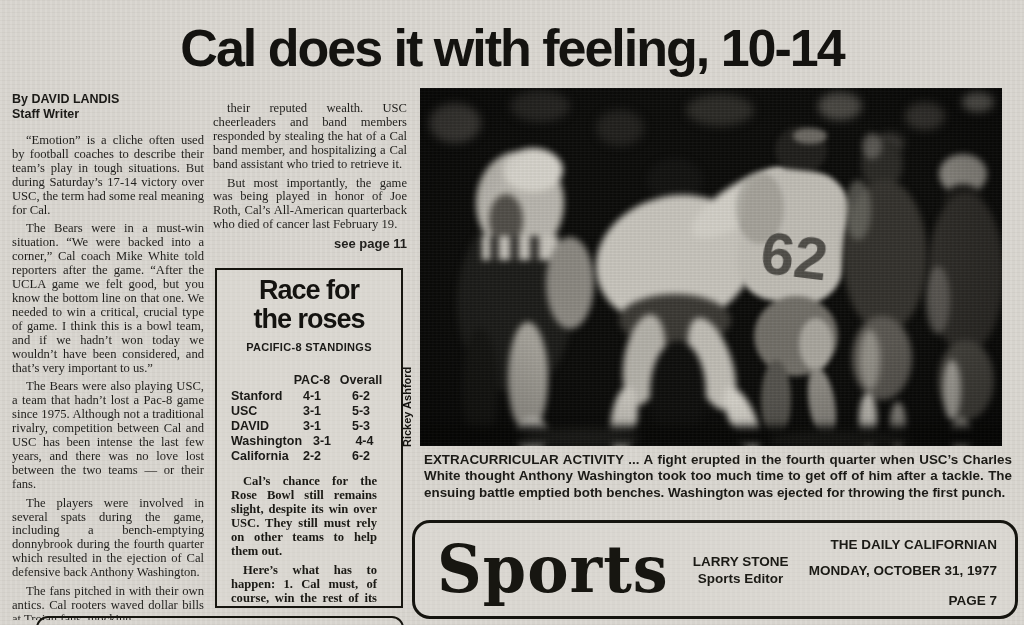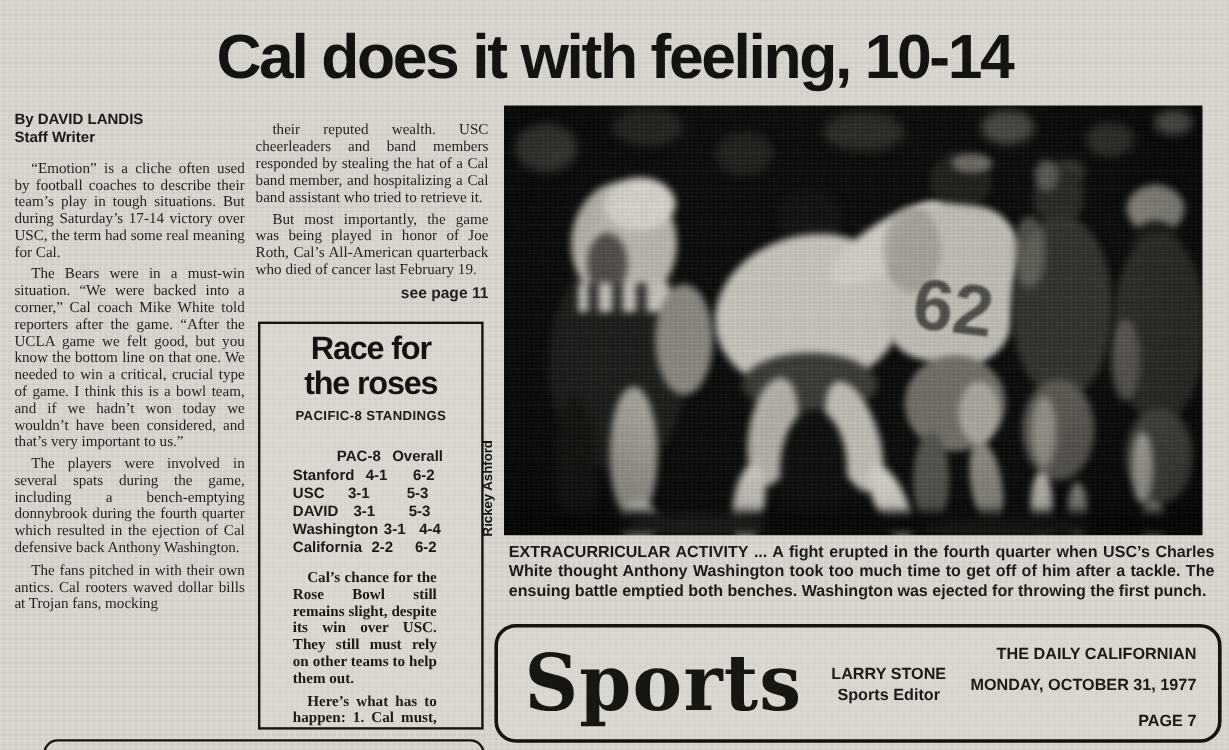--- a/index.html
+++ b/index.html
@@ -27,21 +27,21 @@
   .col{position:absolute;text-align:justify;font-size:12.6px;line-height:13.9px;color:#201f1c;}
   .col p{margin:0 0 5px 0;text-indent:14px;}
   .col1{left:12px;top:92px;width:192px;height:528px;overflow:hidden;}
   .col1 .byline{margin-bottom:12px;}
   .col2{left:213px;top:102px;width:194px;}
   .jump{font-family:"Liberation Sans", sans-serif;font-weight:700;font-size:13px;text-align:right;margin-top:2px;}
   
   .standings{
     position:absolute;left:215px;top:268px;width:188px;height:340px;
     border:2px solid #16150f;background:rgba(222,219,213,0.4);
-    box-sizing:border-box;padding:6px 27px;overflow:hidden;
+    box-sizing:border-box;padding:6px 14px;overflow:hidden;
   }
   .standings .title{
     font-family:"Liberation Sans", sans-serif;font-weight:700;
     font-size:27px;line-height:29px;text-align:center;letter-spacing:-1px;color:#141310;
   }
   .standings .subtitle{
     font-family:"Liberation Sans", sans-serif;font-weight:700;
     font-size:11px;text-align:center;margin-top:7px;letter-spacing:0.3px;
   }
   .stTable{margin-top:20px;font-family:"Liberation Sans", sans-serif;font-weight:700;font-size:12.5px;}
@@ -118,20 +118,21 @@
   <div class="headline">Cal does it with feeling, 10-14</div>
 
   <div class="col col1">
     <div class="byline">
       <div>By DAVID LANDIS</div>
       <div>Staff Writer</div>
     </div>
 
   <p>“Emotion” is a cliche often used by football coaches to describe their team’s play in tough situations. But during Saturday’s 17-14 victory over USC, the term had some real meaning for Cal.</p>
       <p>The Bears were in a must-win situation. “We were backed into a corner,” Cal coach Mike White told reporters after the game. “After the UCLA game we felt good, but you know the bottom line on that one. We needed to win a critical, crucial type of game. I think this is a bowl team, and if we hadn’t won today we wouldn’t have been considered, and that’s very important to us.”</p>
+      <p>The Bears were also playing USC, a team that hadn’t lost a Pac-8 game since 1975. Although not a traditional rivalry, competition between Cal and USC has been intense the last few years, and there was no love lost between the two teams — or their fans.</p>
       <p>The players were involved in several spats during the game, including a bench-emptying donnybrook during the fourth quarter which resulted in the ejection of Cal defensive back Anthony Washington.</p>
       <p>The fans pitched in with their own antics. Cal rooters waved dollar bills at Trojan fans, mocking</p>
     </div>
 
   <div class="col col2">
     <div>
 
     <p>their reputed wealth. USC cheerleaders and band members responded by stealing the hat of a Cal band member, and hospitalizing a Cal band assistant who tried to retrieve it.</p>
         <p>But most importantly, the game was being played in honor of Joe Roth, Cal’s All-American quarterback who died of cancer last February 19.</p>
       </div>

